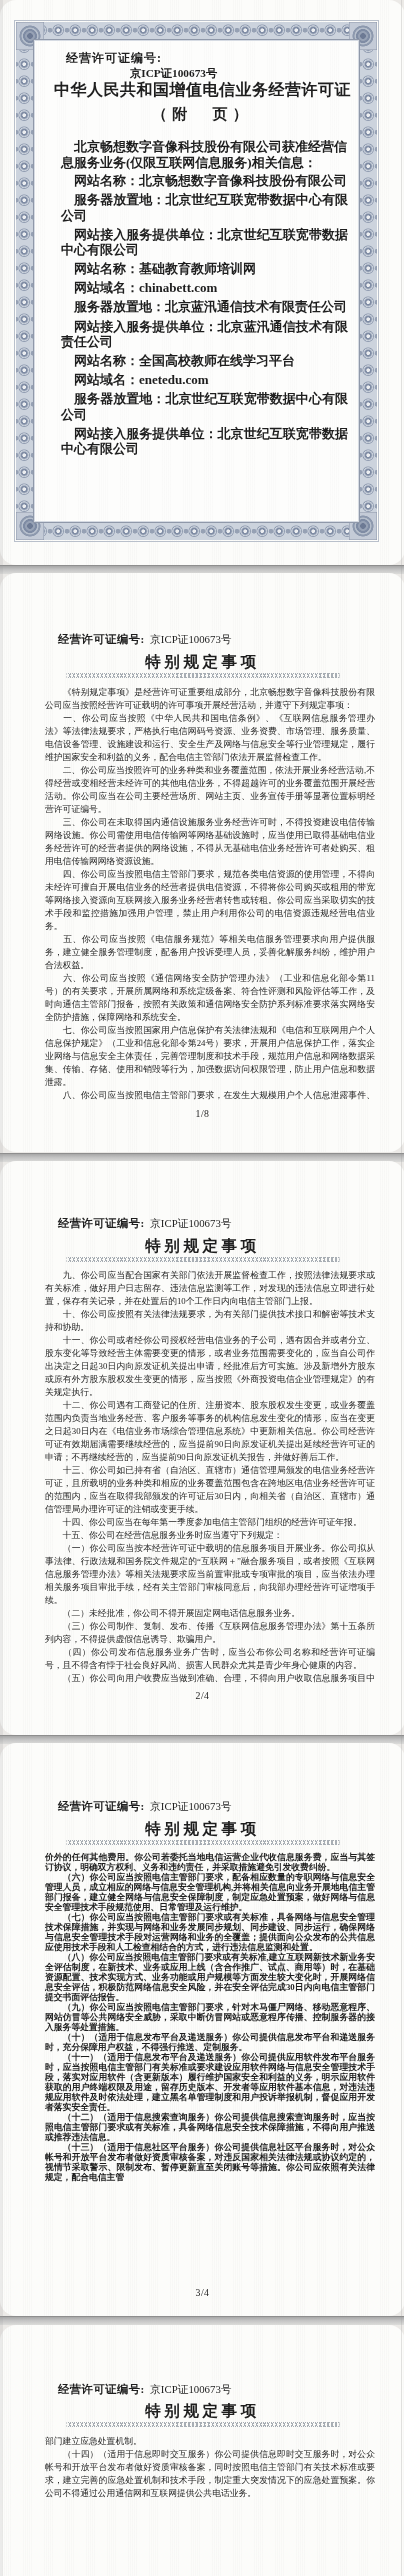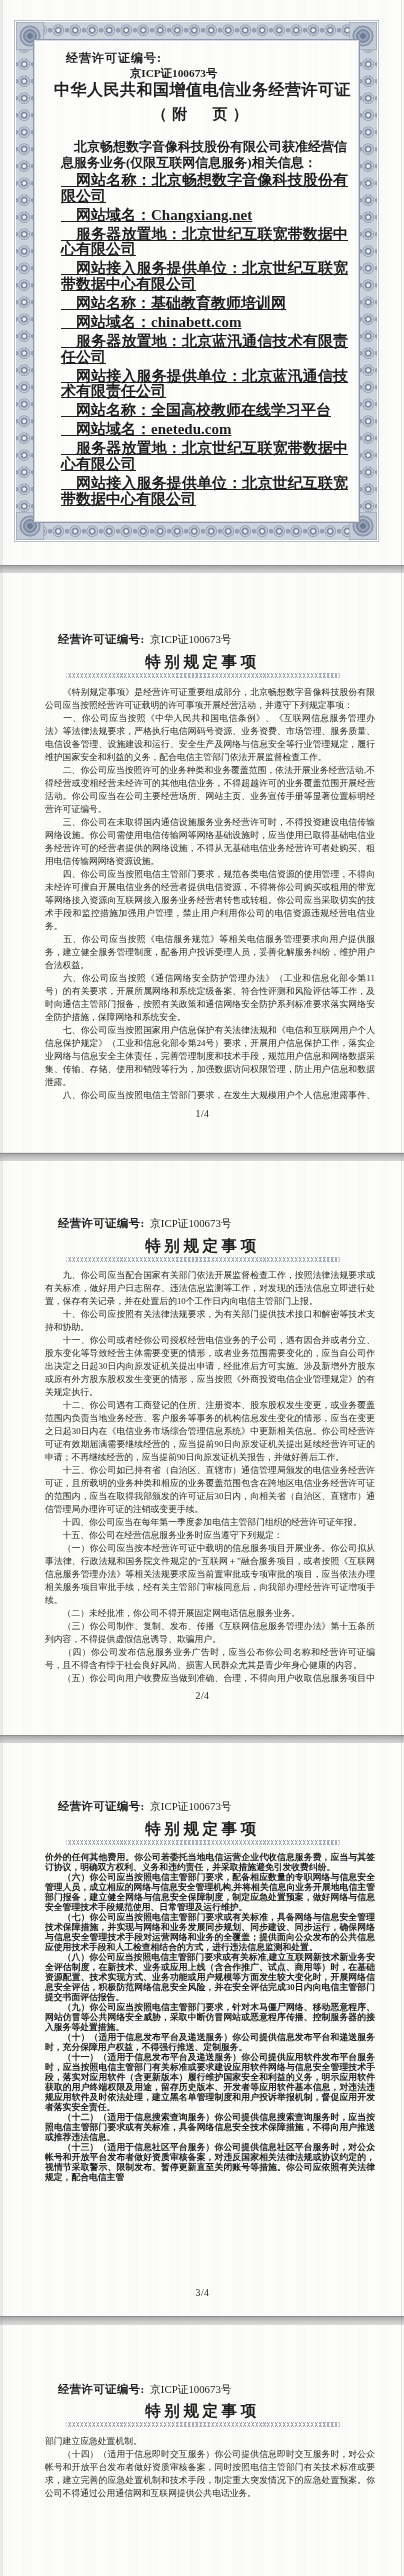--- a/index.html
+++ b/index.html
@@ -6,20 +6,21 @@
   body{
     width:405px;height:2873px;position:relative;
     background:#eceae7;
     font-family:"Liberation Serif","DejaVu Serif",serif;
     color:#1e1e1e;
   }
   .page{
     position:absolute;left:0;width:405px;background:#fcfcfa;
     background-image:repeating-linear-gradient(90deg, rgba(120,120,120,0.03) 0 0.5px, transparent 0.5px 2.1px);
     overflow:hidden;
+    border-radius:16px;
   }
   .page-1{top:0;height:565px;}
   .page-2{top:573px;height:579px;}
   .page-3{top:1161px;height:574px;}
   .page-4{top:1743px;height:573px;}
   .page-5{top:2325px;height:549px;}
   .divider{
     position:absolute;left:0;width:405px;height:8.2px;
     background:linear-gradient(180deg,#a7a7a7 0,#c4c4c4 45%,#dcdcda 100%);
     border-top:0.5px solid #8e8e8e;
@@ -57,21 +58,21 @@
   .cf-inner{position:absolute;inset:17px;border:0.5px solid #8f98a9;box-shadow:0 0 0 1px #d6dbe3 inset;background:#fdfdfc;
     background-image:repeating-linear-gradient(90deg, rgba(120,120,120,0.025) 0 0.5px, transparent 0.5px 2.1px);}
 
   
   .cert-lic-label{position:absolute;left:66px;top:50px;font-size:12px;font-weight:700;letter-spacing:1px;}
   .cert-lic-num{position:absolute;left:130px;top:66px;font-size:11.3px;font-weight:600;}
   .cert-title{position:absolute;left:36px;right:36px;top:80px;text-align:center;font-size:16px;font-weight:700;letter-spacing:0.5px;}
   .cert-subtitle{position:absolute;left:36px;right:36px;top:105px;text-align:center;font-size:15px;font-weight:700;letter-spacing:5.2px;}
   .cert-intro{position:absolute;left:61px;width:286px;top:139px;font-size:13px;font-weight:700;line-height:16px;text-align:justify;margin:0;}
   .cert-lines{position:absolute;left:61px;width:287px;top:173px;}
-  .cert-lines p{margin:0 0 3.6px 0;font-size:15px;font-weight:700;line-height:15.5px;text-align:justify;text-decoration:underline;}
+  .cert-lines p{margin:0 0 3.6px 0;font-size:13px;font-weight:700;line-height:15.5px;text-align:justify;}
 
   
   .pg-header{position:absolute;left:58px;white-space:nowrap;}
   .hdr-label{font-size:11.3px;font-weight:700;letter-spacing:0.5px;}
   .hdr-num{font-size:10.8px;margin-left:5.2px;}
   .pg-title{position:absolute;left:0;right:0;text-align:center;font-size:15.5px;font-weight:700;letter-spacing:3.6px;font-family:Liberation Mono, monospace;}
   .wavy{
     position:absolute;left:50%;transform:translateX(-50%);width:273px;height:4.6px;opacity:.85;
     background:
       repeating-linear-gradient(115deg, #9aa1a8 0 1px, transparent 1px 3.6px),
@@ -103,21 +104,20 @@
     <div class="cf-inner"></div>
   </div>
   <div class="cert-lic-label">经营许可证编号:</div>
   <div class="cert-lic-num">京ICP证100673号</div>
   <div class="cert-title">中华人民共和国增值电信业务经营许可证</div>
   <div class="cert-subtitle">（附　页）</div>
   <p class="cert-intro">　北京畅想数字音像科技股份有限公司获准经营信息服务业务(仅限互联网信息服务)相关信息：</p>
   <div class="cert-lines">
 
   <p>　网站名称：北京畅想数字音像科技股份有限公司</p>
-      <p>　网站域名：Changxiang.net</p>
       <p>　服务器放置地：北京世纪互联宽带数据中心有限公司</p>
       <p>　网站接入服务提供单位：北京世纪互联宽带数据中心有限公司</p>
       <p>　网站名称：基础教育教师培训网</p>
       <p>　网站域名：chinabett.com</p>
       <p>　服务器放置地：北京蓝汛通信技术有限责任公司</p>
       <p>　网站接入服务提供单位：北京蓝汛通信技术有限责任公司</p>
       <p>　网站名称：全国高校教师在线学习平台</p>
       <p>　网站域名：enetedu.com</p>
       <p>　服务器放置地：北京世纪互联宽带数据中心有限公司</p>
       <p>　网站接入服务提供单位：北京世纪互联宽带数据中心有限公司</p>
@@ -137,21 +137,21 @@
   <p>　　《特别规定事项》是经营许可证重要组成部分，北京畅想数字音像科技股份有限公司应当按照经营许可证载明的许可事项开展经营活动，并遵守下列规定事项：</p>
       <p>　　一、你公司应当按照《中华人民共和国电信条例》、《互联网信息服务管理办法》等法律法规要求，严格执行电信网码号资源、业务资费、市场管理、服务质量、电信设备管理、设施建设和运行、安全生产及网络与信息安全等行业管理规定，履行维护国家安全和利益的义务，配合电信主管部门依法开展监督检查工作。</p>
       <p>　　二、你公司应当按照许可的业务种类和业务覆盖范围，依法开展业务经营活动,不得经营或变相经营未经许可的其他电信业务，不得超越许可的业务覆盖范围开展经营活动。你公司应当在公司主要经营场所、网站主页、业务宣传手册等显著位置标明经营许可证编号。</p>
       <p>　　三、你公司在未取得国内通信设施服务业务经营许可时，不得投资建设电信传输网络设施。你公司需使用电信传输网等网络基础设施时，应当使用已取得基础电信业务经营许可的经营者提供的网络设施，不得从无基础电信业务经营许可者处购买、租用电信传输网网络资源设施。</p>
       <p>　　四、你公司应当按照电信主管部门要求，规范各类电信资源的使用管理，不得向未经许可擅自开展电信业务的经营者提供电信资源，不得将你公司购买或租用的带宽等网络接入资源向互联网接入服务业务经营者转售或转租。你公司应当采取切实的技术手段和监控措施加强用户管理，禁止用户利用你公司的电信资源违规经营电信业务。</p>
       <p>　　五、你公司应当按照《电信服务规范》等相关电信服务管理要求向用户提供服务，建立健全服务管理制度，配备用户投诉受理人员，妥善化解服务纠纷，维护用户合法权益。</p>
       <p>　　六、你公司应当按照《通信网络安全防护管理办法》（工业和信息化部令第11号）的有关要求，开展所属网络和系统定级备案、符合性评测和风险评估等工作，及时向通信主管部门报备，按照有关政策和通信网络安全防护系列标准要求落实网络安全防护措施，保障网络和系统安全。</p>
       <p>　　七、你公司应当按照国家用户信息保护有关法律法规和《电信和互联网用户个人信息保护规定》（工业和信息化部令第24号）要求，开展用户信息保护工作，落实企业网络与信息安全主体责任，完善管理制度和技术手段，规范用户信息和网络数据采集、传输、存储、使用和销毁等行为，加强数据访问权限管理，防止用户信息和数据泄露。</p>
       <p>　　八、你公司应当按照电信主管部门要求，在发生大规模用户个人信息泄露事件、影响众多用户的服务中断事件等重大网络安全事件时，立即采取应急措施，控制影响范围，消除事件危害，并第一时间向电信主管部门报告，根据电信主管部门要求采取应急处置措施。</p>
     </div>
-  <div class="pg-footer p2-footer">1/4</div>
+  <div class="pg-footer p2-footer">1/8</div>
 </div>
 
 <div class="divider divider-2"></div>
 
 <div class="page page-3">
   <div class="pg-header p3-header">
     <span class="hdr-label">经营许可证编号:</span><span class="hdr-num">京ICP证100673号</span>
   </div>
   <div class="pg-title p3-title">特别规定事项</div>
   <div class="wavy p3-wavy"></div>

